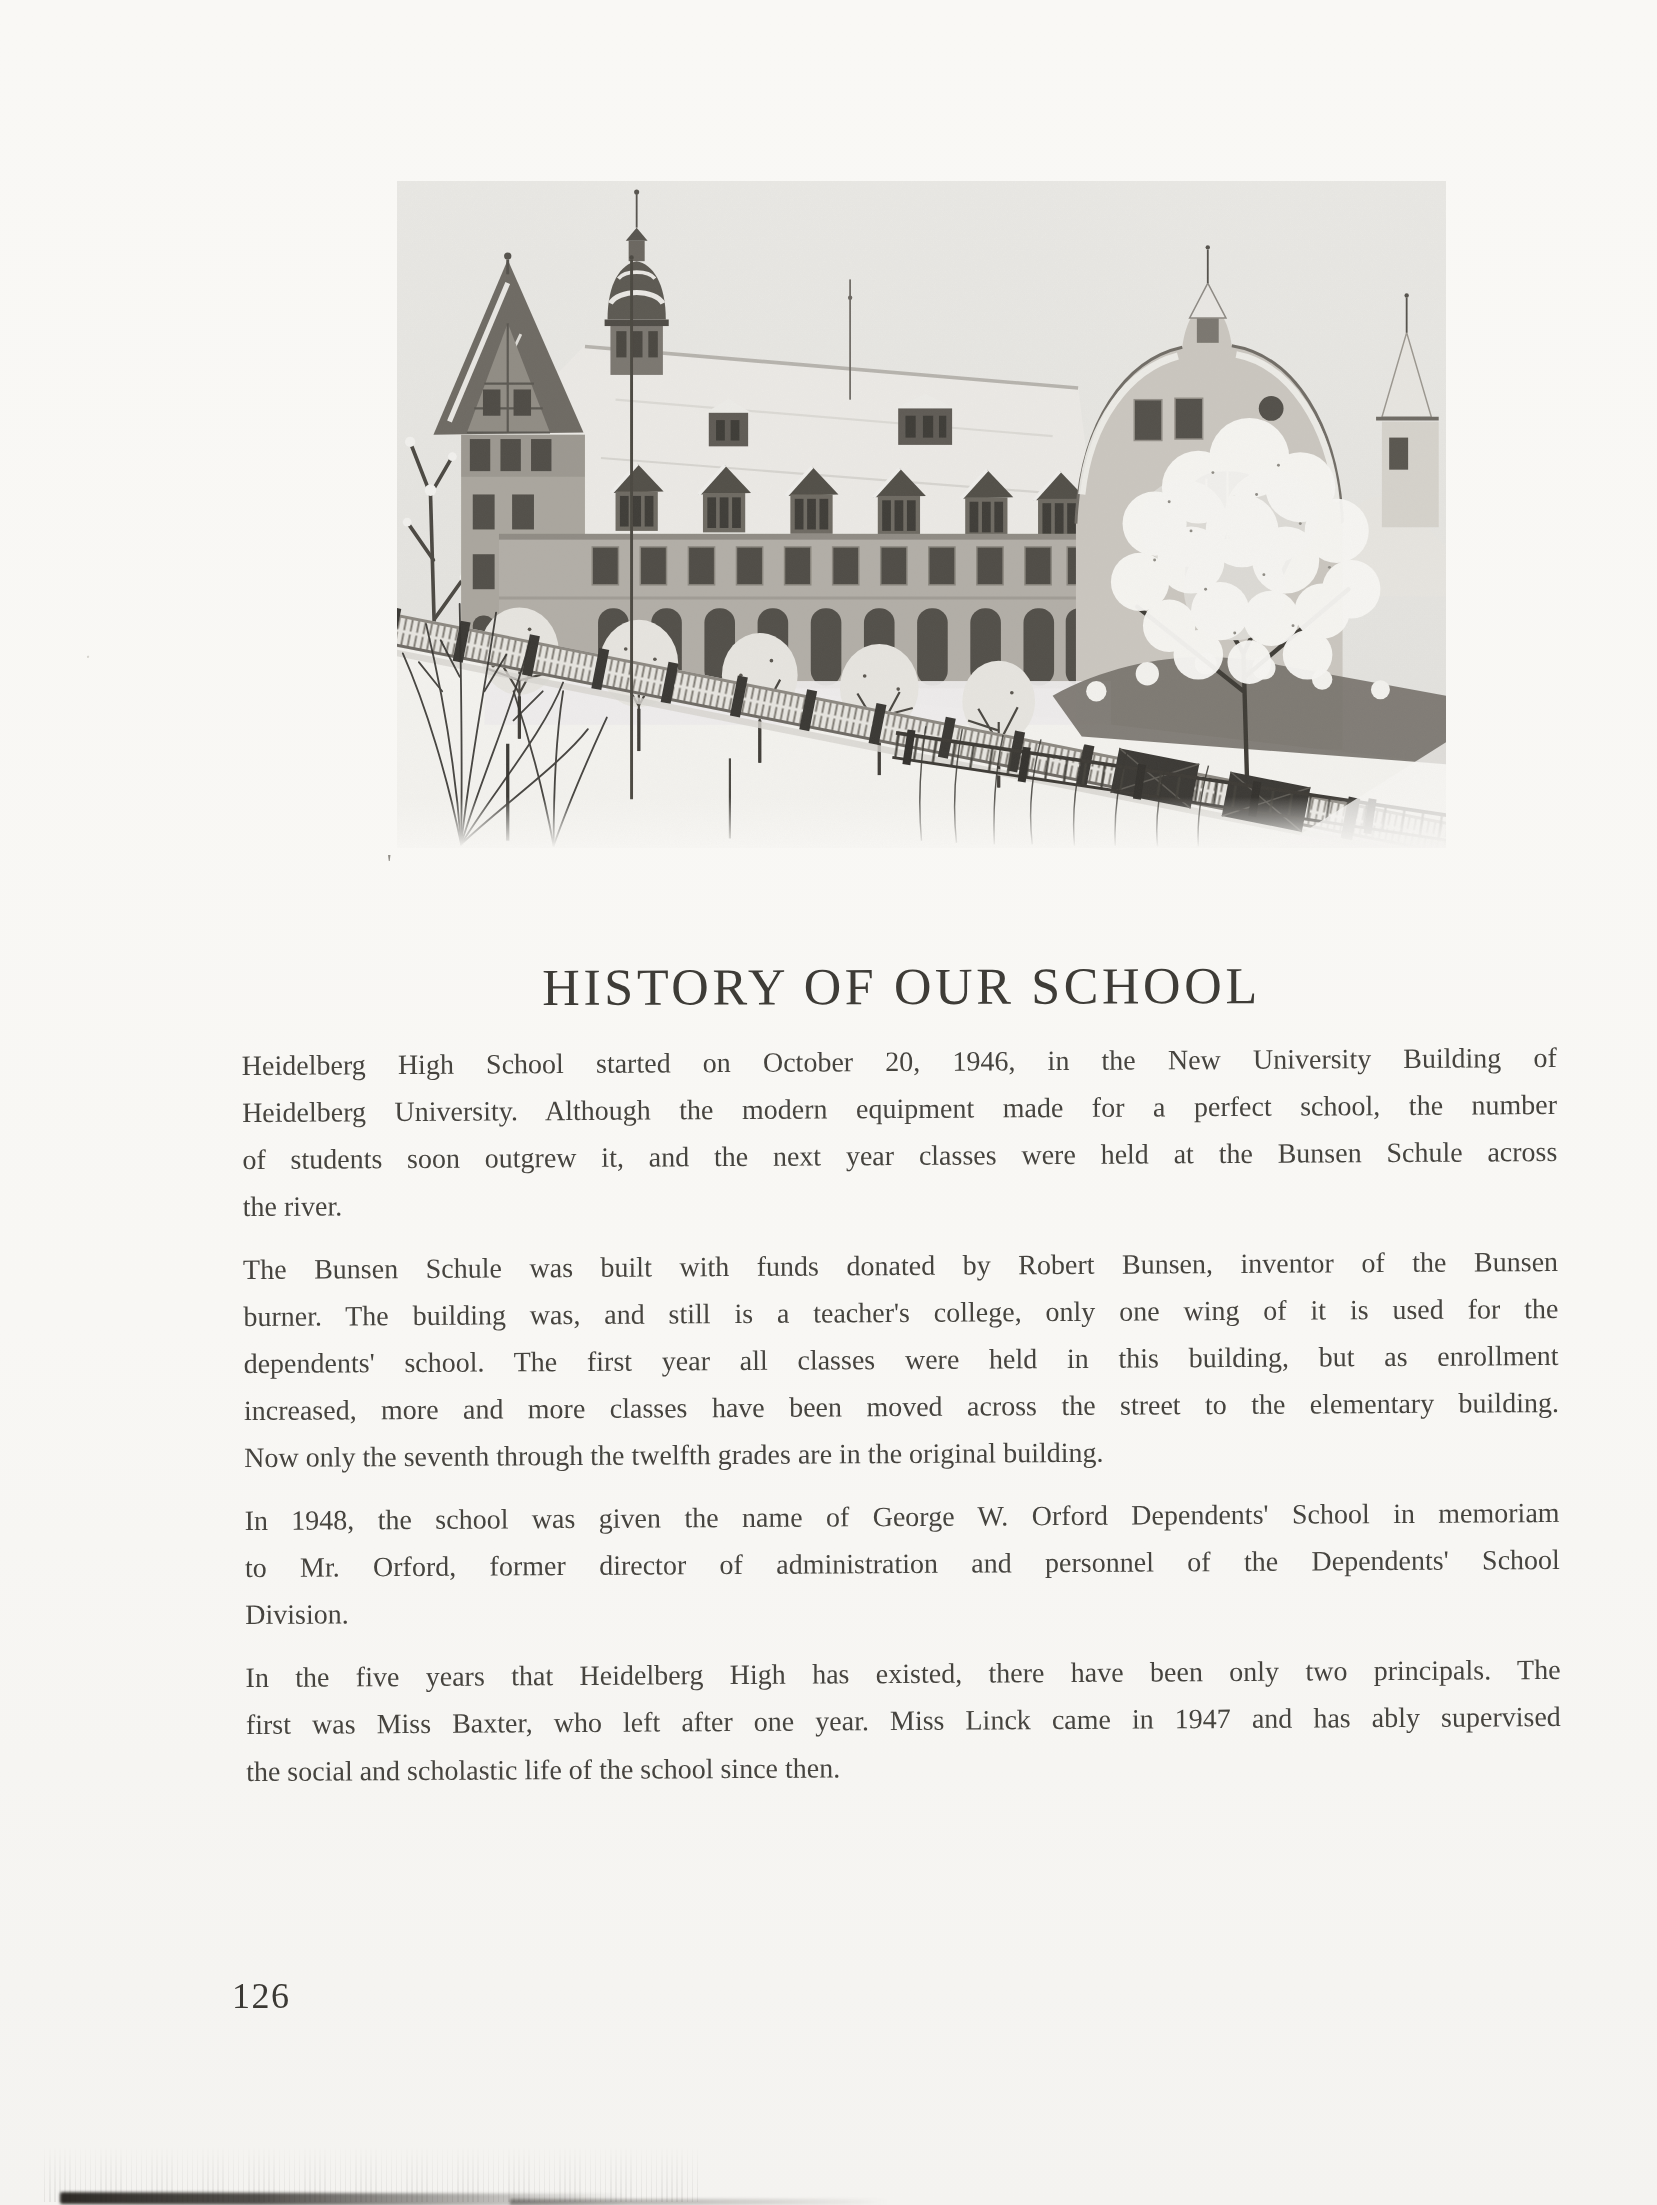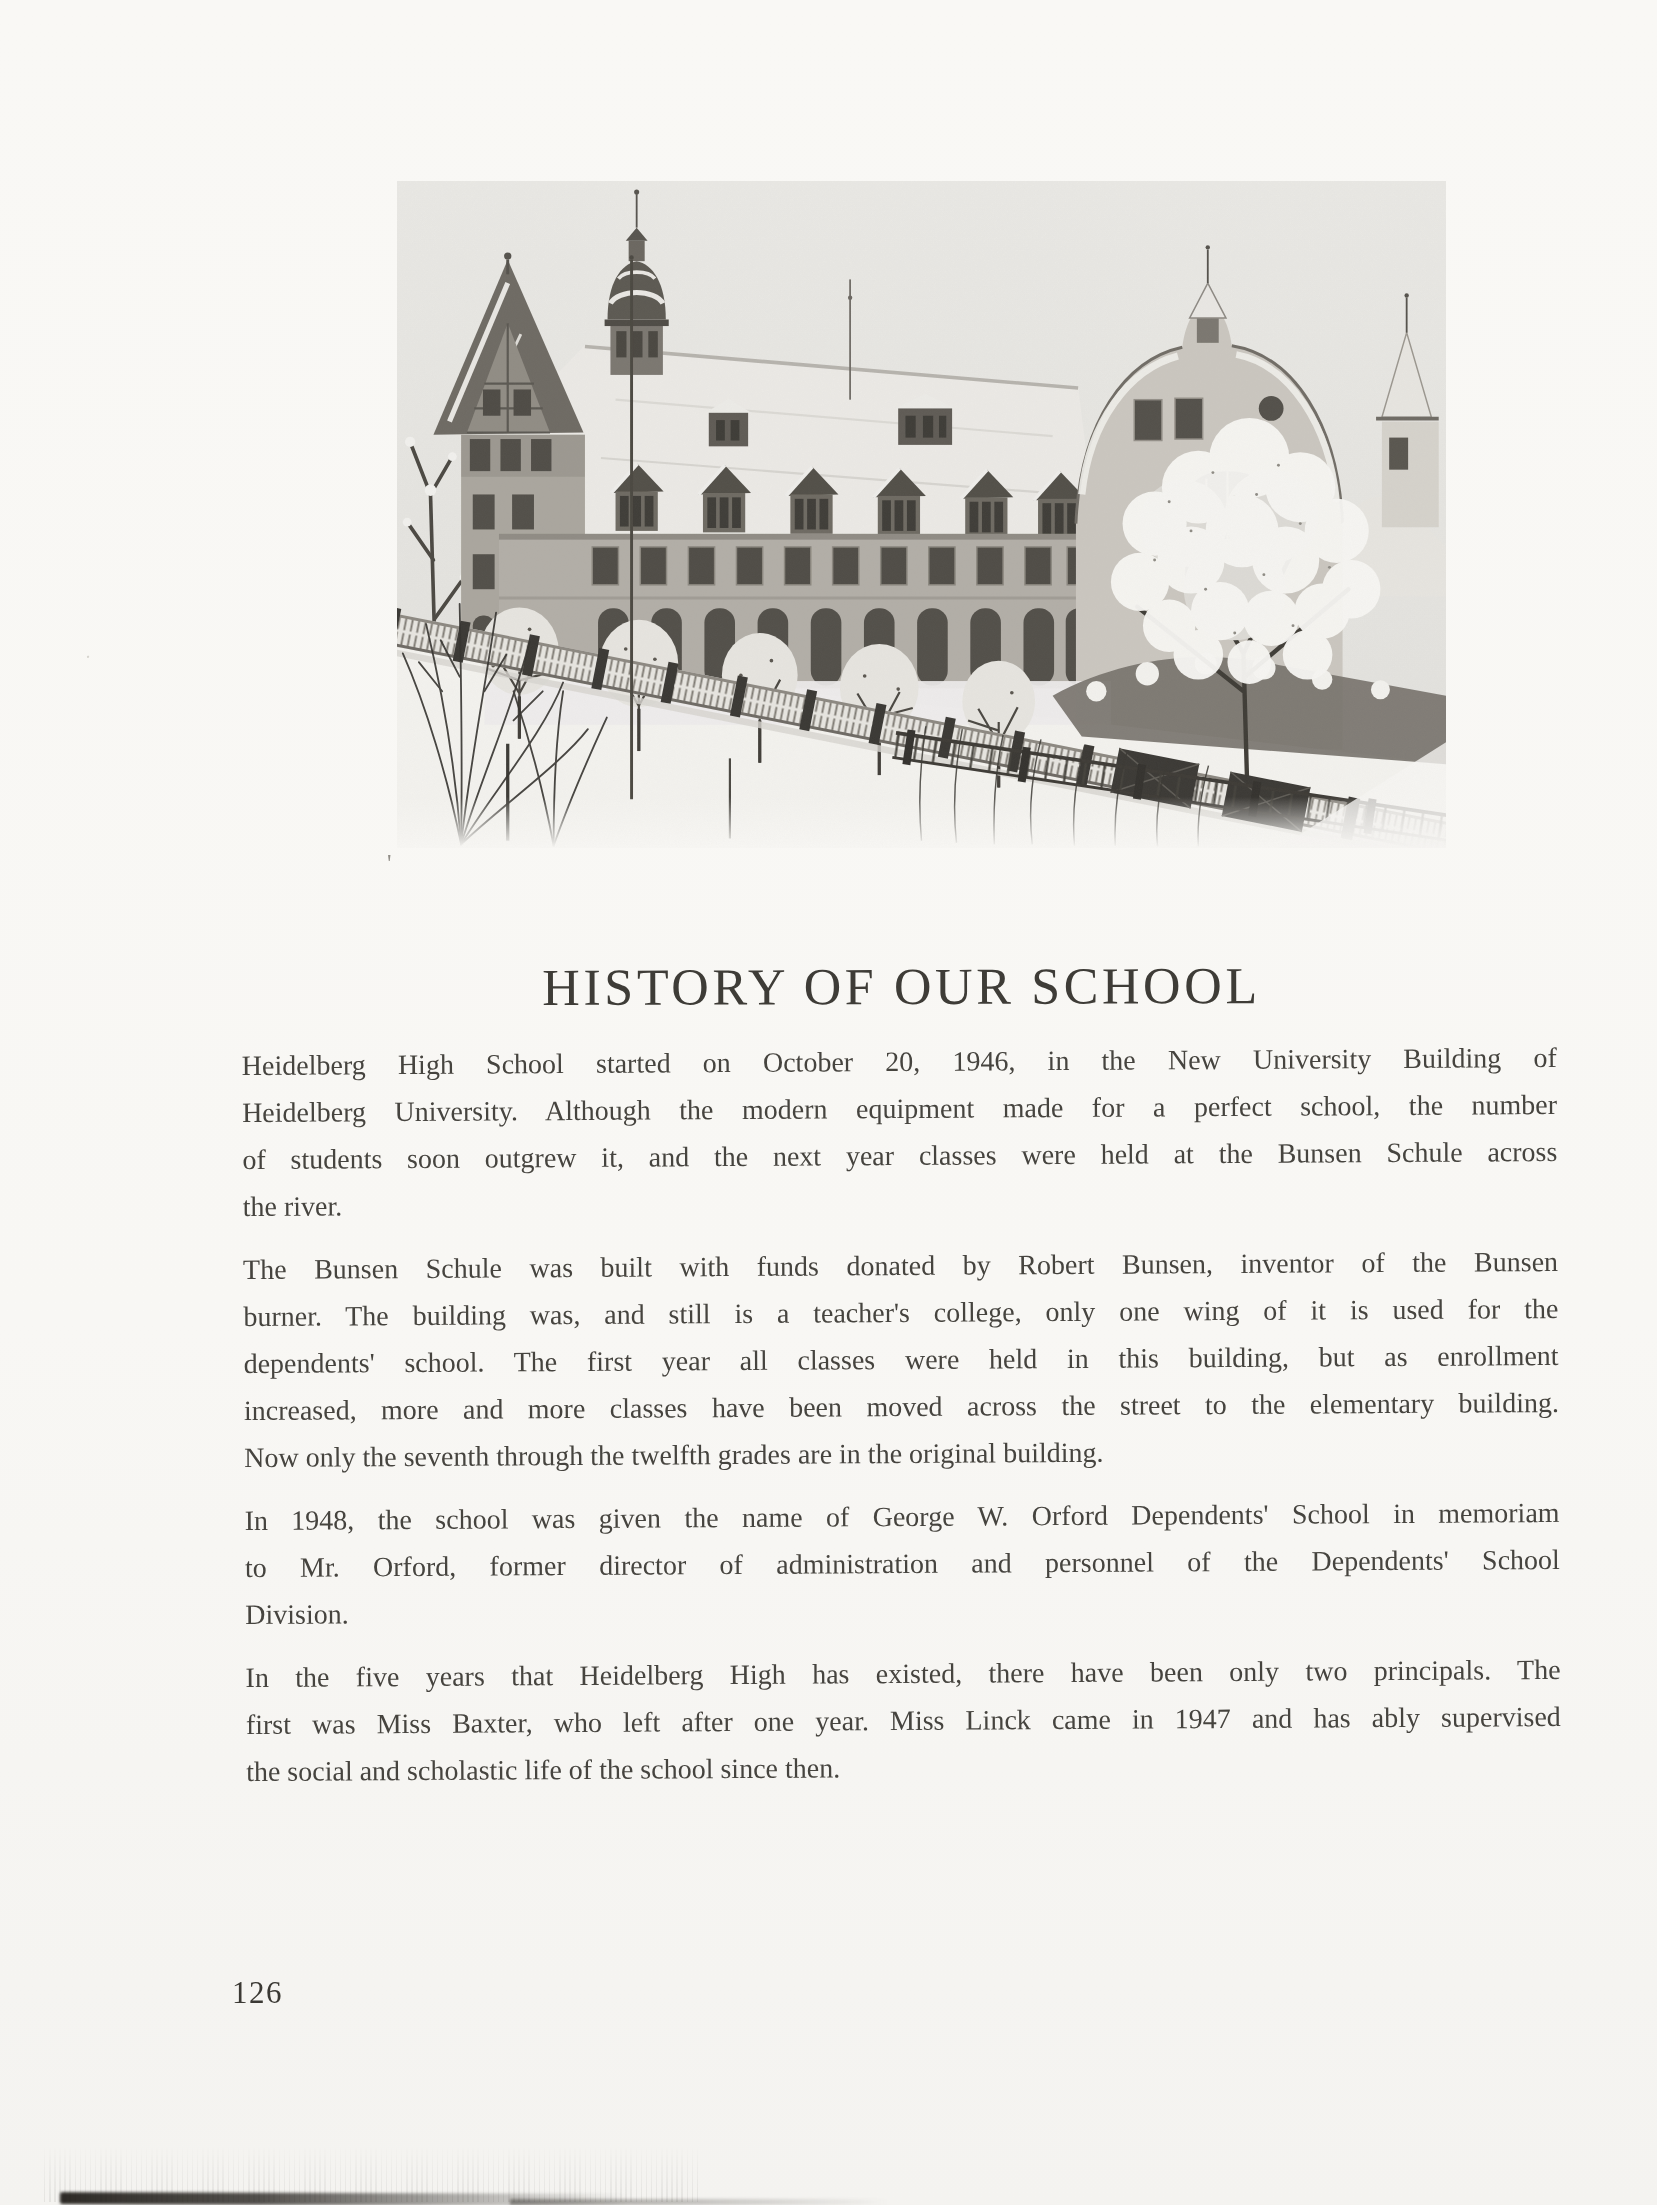--- a/index.html
+++ b/index.html
@@ -16,21 +16,21 @@
     letter-spacing:3.6px;color:#3e3c37;transform:rotate(-0.15deg);
   }
   .body-text{
     position:absolute;left:244px;top:1042px;width:1315px;
     font-size:28px;line-height:47px;color:#46443f;
     transform:rotate(-0.35deg);transform-origin:0 50%;
   }
   .para{margin:0 0 16px 0;}
   .line{text-align:justify;text-align-last:justify;}
   .line.last{text-align-last:left;}
-  .page-number{position:absolute;left:232px;top:1975px;font-size:31px;color:#3b3934;letter-spacing:1.5px;}
+  .page-number{position:absolute;left:232px;top:1975px;font-size:36px;color:#3b3934;letter-spacing:1.5px;}
   .margin-mark{position:absolute;left:85px;top:646px;font-size:19px;color:#d6d4ce;transform:rotate(-10deg);}
   .speck{position:absolute;left:387px;top:850px;font-size:25px;color:#8f8c86;}
   .bottom-haze{
     position:absolute;left:44px;bottom:2.9px;width:656px;height:66px;
     background:repeating-linear-gradient(90deg, rgba(70,68,62,.18) 0 1.5px, rgba(0,0,0,0) 1.5px 5.1px);
     opacity:.5;filter:blur(0.7px);
     -webkit-mask-image:linear-gradient(to top,#000 0%,rgba(0,0,0,0) 85%);
     mask-image:linear-gradient(to top,#000 0%,rgba(0,0,0,0) 85%);
   }
   .bottom-edge{

